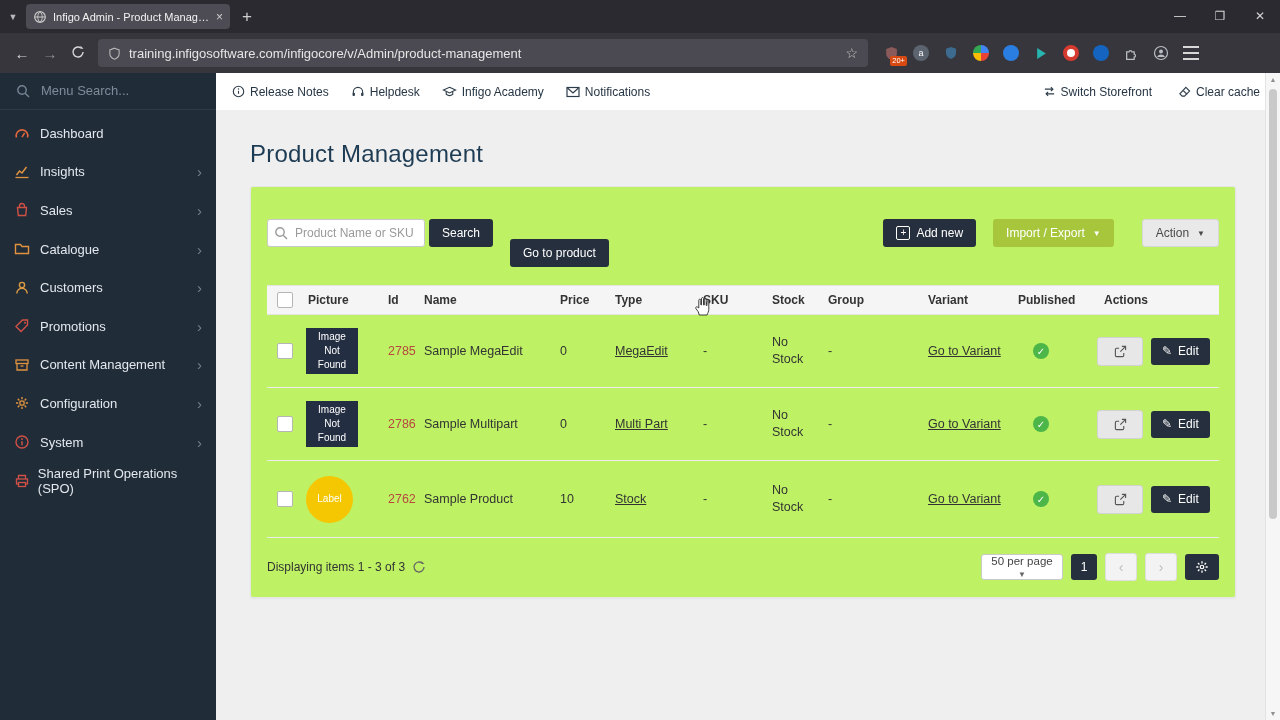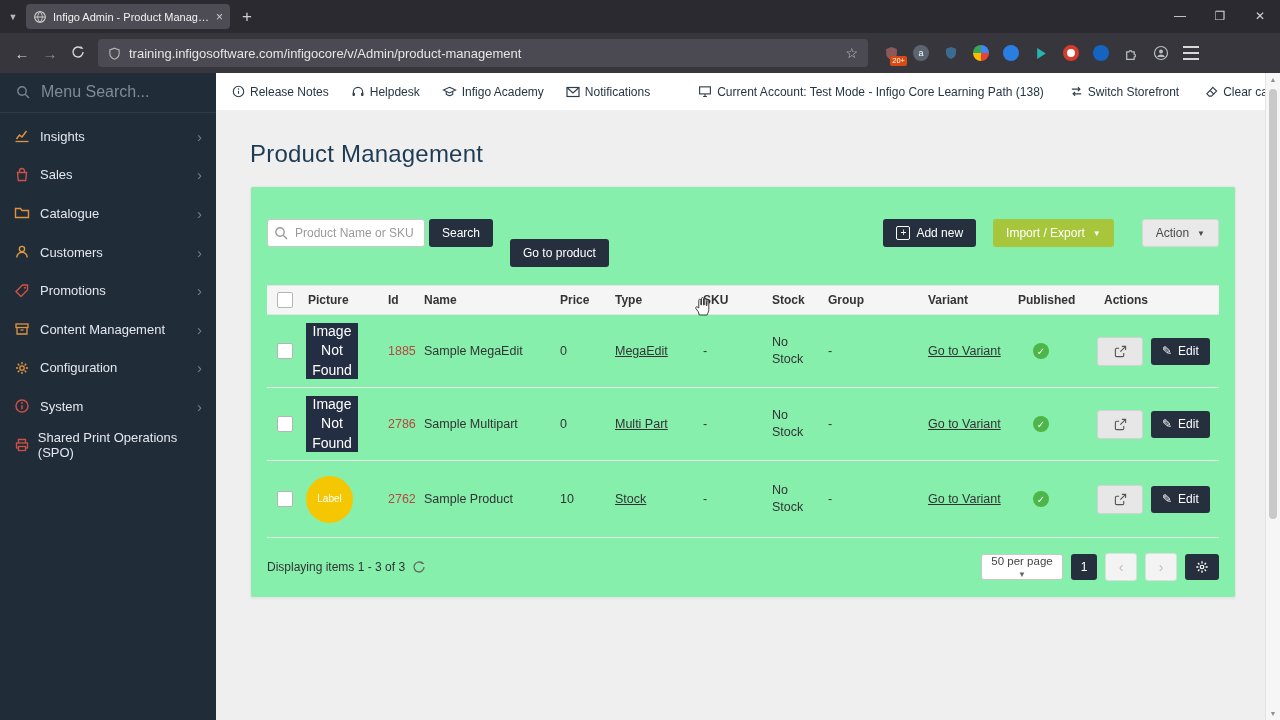--- a/index.html
+++ b/index.html
@@ -39,39 +39,39 @@
   .sidebar{position:absolute;left:0;top:73px;width:216px;bottom:0;background:#212c39;}
   .logo-row{display:flex;align-items:center;padding:9px 12px 6px 10px;}
   .logo-box{position:relative;border:2px solid #fff;color:#fff;font-size:19px;font-weight:bold;
     padding:1px 9px 4px;letter-spacing:.5px;}
   .logo-dot{position:absolute;left:11px;top:5px;width:4px;height:4px;background:#e2953f;}
   .ham{margin-left:auto;cursor:pointer;}
   .ham span{background:#e2953f;width:18px;}
   .s-search{display:flex;align-items:center;gap:9px;padding:9px 16px 10px;
     border-bottom:1px solid #2d3a47;}
   .s-search input{background:transparent;border:none;outline:none;color:#fde047;
-    font-size:16px;width:150px;font-family:inherit;}
+    font-size:13px;width:150px;font-family:inherit;}
   .s-search input::placeholder{color:#7e8b98;}
   .nav{padding-top:4px;}
   .nav-item{display:flex;align-items:center;height:38.6px;padding:0 14px;color:#e2e8ee;
     font-size:13px;cursor:pointer;}
   .nav-icn{width:26px;display:inline-flex;align-items:center;}
   .nav-chev{margin-left:auto;color:#72808e;font-size:15px;line-height:1;}
 
   .topbar{position:absolute;left:216px;top:73px;right:0;height:37px;background:#fff;
     display:flex;align-items:center;padding:0 20px 0 16px;box-sizing:border-box;
     font-size:12px;color:#263544;}
   .tb-item{display:flex;align-items:center;gap:5px;margin-right:22px;cursor:pointer;white-space:nowrap;}
   .tb-right{margin-left:auto;display:flex;align-items:center;}
   .tb-right .tb-item{margin-right:0;margin-left:26px;}
 
   .content{position:absolute;left:216px;top:110px;right:0;bottom:0;background:#efefef;}
   h1{margin:30px 0 0 34px;font-size:24px;font-weight:500;color:#1d3b53;letter-spacing:.2px;}
 
-  .card{position:absolute;left:34px;top:76px;width:986px;background:#86efac;
+  .card{position:absolute;left:34px;top:76px;width:986px;background:#bef264;
     border:1px solid #e6e6e6;border-radius:3px;box-shadow:0 1px 2px rgba(0,0,0,.05);
     padding:12px 16px 16px;box-sizing:border-box;}
 
   .tools{display:flex;align-items:center;}
   .search-wrap{position:relative;}
   .search-wrap input{width:158px;height:28px;border:1px solid #c9c9c9;border-radius:3px;
     padding:0 6px 0 27px;font-size:12px;box-sizing:border-box;font-family:inherit;color:#333;}
   .search-wrap input::placeholder{color:#9a9a9a;}
   .search-wrap .mag{position:absolute;left:7px;top:7px;}
   .btn{height:28px;border:none;border-radius:3px;font-size:12px;color:#fff;background:#262f3d;
@@ -92,21 +92,21 @@
 
   .grid{display:grid;grid-template-columns:34px 80px 36px 136px 55px 88px 69px 56px 100px 90px 86px 1fr;
     align-items:center;}
   .thead{margin-top:18px;height:28px;background:#f5f5f5;border-top:1px solid #e4e4e4;
     border-bottom:1px solid #e4e4e4;font-size:12px;font-weight:bold;color:#333;}
   .cell{padding-left:7px;}
   .trow{min-height:72px;border-bottom:1px solid #ececec;font-size:12.5px;color:#333;}
   .cb{width:14px;height:14px;border:1px solid #b5b5b5;border-radius:2px;background:#fff;
     margin-left:10px;}
   .thead .cb{margin-left:10px;}
-  .thumb{width:52px;height:56px;background:#232e42;color:#fff;font-size:14px;display:flex;
+  .thumb{width:52px;height:46px;background:#232e42;color:#fff;font-size:10px;display:flex;
     align-items:center;justify-content:center;text-align:center;line-height:1.4;padding:3px;
     box-sizing:border-box;margin-left:5px;}
   .thumb.round{width:47px;height:47px;border-radius:50%;background:#f5c702;font-size:10px;}
   .id-txt{color:#b8473f;}
   .lnk{color:#333;text-decoration:underline;cursor:pointer;}
   .stock-txt{line-height:1.35;}
   .pub{width:16px;height:16px;border-radius:50%;background:#4cb648;color:#fff;font-size:10px;
     display:flex;align-items:center;justify-content:center;margin-left:22px;}
   .acts{display:flex;align-items:center;gap:8px;}
   .btn-ext{width:44px;height:27px;background:#e7e7e7;border:1px solid #d2d2d2;border-radius:3px;
@@ -231,20 +231,29 @@
       <svg width="14" height="14" viewBox="0 0 14 14">
           <circle cx="6" cy="6" r="4.2" fill="none" stroke="#768593" stroke-width="1.4"></circle>
           <path d="M9.2 9.2L13 13" stroke="#768593" stroke-width="1.4"></path>
         </svg>
       <input placeholder="Menu Search..." style="">
     </div>
     <nav class="nav">
       <div class="nav-item">
         <span class="nav-icn">
             <svg width="16" height="16" viewBox="0 0 16 16">
+              <path d="M2.5 12.5a5.8 5.8 0 1 1 11 0" fill="none" stroke="#e0663c" stroke-width="1.6"></path>
+              <path d="M8 12.2l2.6-4.2" stroke="#e0663c" stroke-width="1.5"></path>
+            </svg>
+          </span>
+        <span>Dashboard</span>
+      </div>
+      <div class="nav-item">
+        <span class="nav-icn">
+            <svg width="16" height="16" viewBox="0 0 16 16">
               <path d="M1.5 13.5h13" stroke="#e0923f" stroke-width="1.3"></path>
               <path d="M2.5 11l3-4 2.5 2 4.5-6" fill="none" stroke="#e0923f" stroke-width="1.5"></path>
             </svg>
           </span>
         <span>Insights</span>
         <span class="nav-chev">›</span>
       </div>
       <div class="nav-item">
         <span class="nav-icn">
             <svg width="16" height="16" viewBox="0 0 16 16">
@@ -354,27 +363,20 @@
       <span>Infigo Academy</span>
     </span>
     <span class="tb-item">
       <svg width="14" height="12" viewBox="0 0 14 12">
           <rect x="1" y="1.5" width="12" height="9" fill="none" stroke="#2e3d4b" stroke-width="1.2"></rect>
           <path d="M1.5 2L7 7l5.5-5" fill="none" stroke="#2e3d4b" stroke-width="1.2"></path>
         </svg>
       <span>Notifications</span>
     </span>
     <div class="tb-right">
-      <span class="tb-item">
-        <svg width="14" height="13" viewBox="0 0 14 14">
-            <rect x="1.2" y="2" width="11.6" height="7.6" fill="none" stroke="#2e3d4b" stroke-width="1.2"></rect>
-            <path d="M5 12.4h4M7 9.6v2.8" stroke="#2e3d4b" stroke-width="1.2"></path>
-          </svg>
-        <span>Current Account: Test Mode - Infigo Core Learning Path (138)</span>
-      </span>
       <span class="tb-item">
         <svg width="13" height="13" viewBox="0 0 14 14">
             <path d="M2 4.5h8.5M8.5 2.3l2.2 2.2-2.2 2.2M12 9.5H3.5M5.5 7.3L3.3 9.5l2.2 2.2" fill="none" stroke="#2e3d4b" stroke-width="1.2"></path>
           </svg>
         <span>Switch Storefront</span>
       </span>
       <span class="tb-item">
         <svg width="13" height="13" viewBox="0 0 14 14">
             <path d="M8.5 2.5l4 4-5.5 5.5H4.5L2 9.5z" fill="none" stroke="#2e3d4b" stroke-width="1.2"></path>
             <path d="M5.8 6.2l4 4" stroke="#2e3d4b" stroke-width="1.2"></path>
@@ -428,21 +430,21 @@
         <span class="cell">Stock</span>
         <span class="cell">Group</span>
         <span class="cell">Variant</span>
         <span class="cell">Published</span>
         <span class="cell">Actions</span>
       </div>
 
       <div class="grid trow">
         <span class="cb"></span>
         <span class="thumb">Image Not Found</span>
-        <span class="cell id-txt">1885</span>
+        <span class="cell id-txt">2785</span>
         <span class="cell">Sample MegaEdit</span>
         <span class="cell">0</span>
         <span class="cell"><a class="lnk">MegaEdit</a></span>
         <span class="cell">-</span>
         <span class="cell stock-txt">No Stock</span>
         <span class="cell">-</span>
         <span class="cell"><a class="lnk">Go to Variant</a></span>
         <span class="pub">✓</span>
         <span class="acts">
           <span class="btn-ext">

